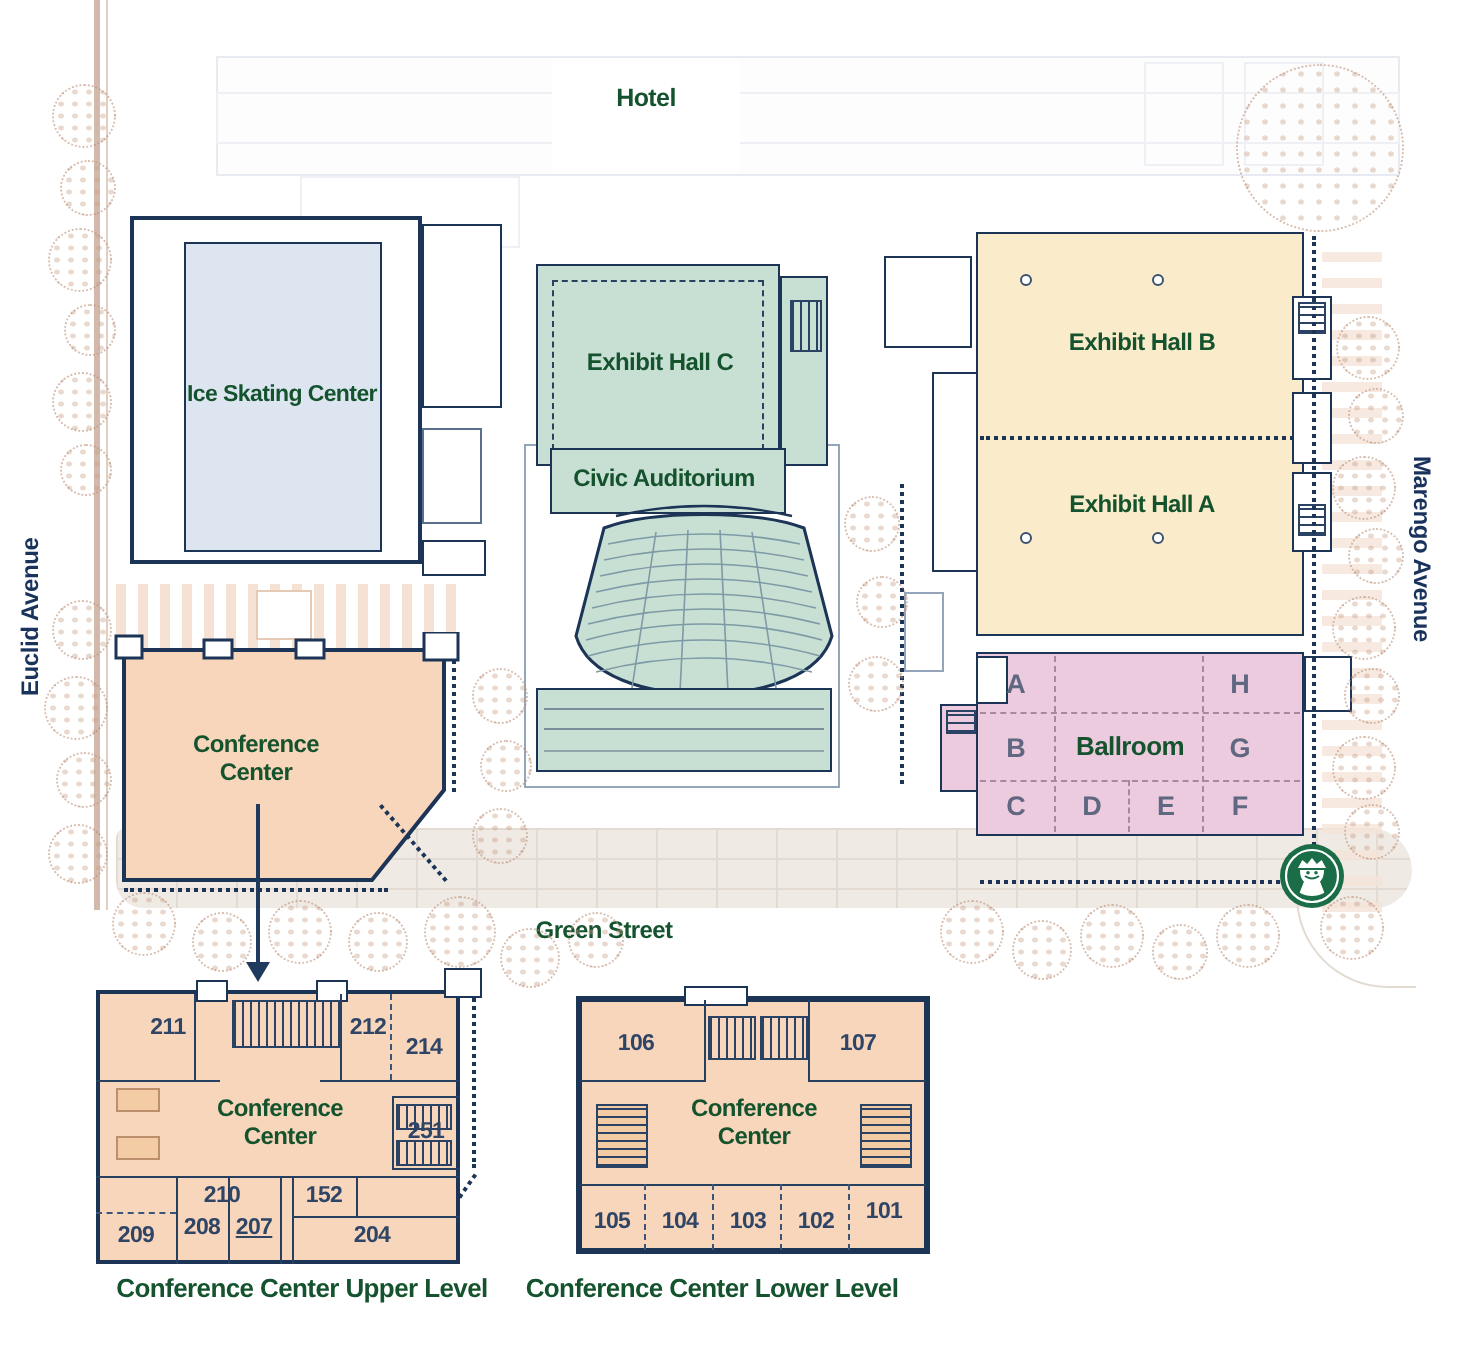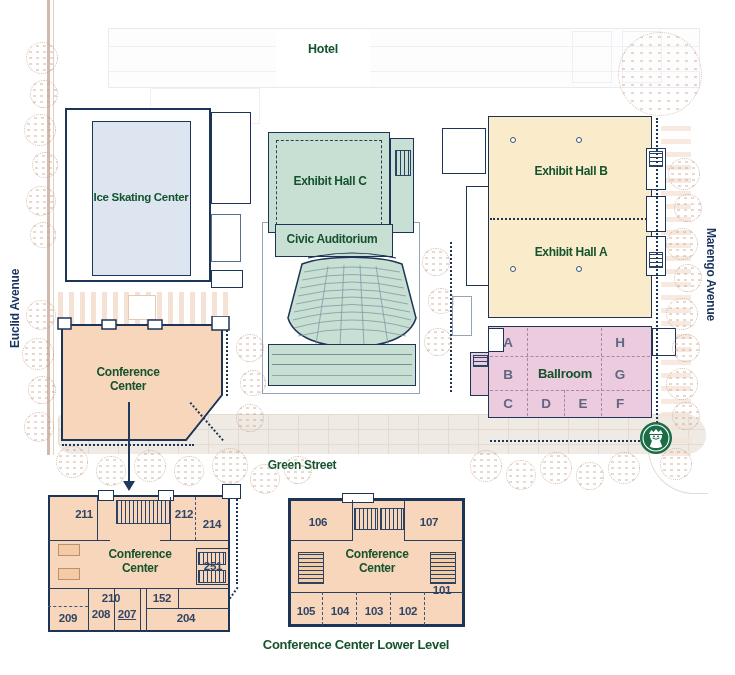--- a/index.html
+++ b/index.html
@@ -261,20 +261,21 @@
   <div class="num" style="left:184px;top:514px;">212</div>
   <div class="num" style="left:212px;top:524px;">214</div>
   <div class="num" style="left:213px;top:566px;">251</div>
   <div class="num" style="left:67px;top:598px;margin-left:44px;">210</div>
   <div class="num" style="left:68px;top:618px;">209</div>
   <div class="num" style="left:101px;top:614px;">208</div>
   <div class="num" style="left:127px;top:614px;text-decoration:underline;">207</div>
   <div class="num" style="left:162px;top:598px;">152</div>
   <div class="num" style="left:186px;top:618px;">204</div>
   <div class="lbl bldlbl wrap" style="left:140px;top:562px;width:88px;">Conference Center</div>
+  <div class="lbl caption" style="left:151px;top:645px;">Conference Center Upper Level</div>
 
   <div class="bld" style="left:288px;top:498px;width:177px;height:129px;border-width:3px;background:#f8d6bb;"></div>
   <div class="doorbox" style="left:342px;top:493px;width:30px;height:8px;"></div>
   <div class="hatch" style="left:354px;top:508px;width:22px;height:20px;background-color:#f8d6bb;"></div>
   <div class="hatch" style="left:380px;top:508px;width:22px;height:20px;background-color:#f8d6bb;"></div>
 
   <div class="wall" style="left:352px;top:500px;width:1px;height:40px;"></div>
   <div class="wall" style="left:404px;top:500px;width:1px;height:40px;"></div>
   <div class="wall" style="left:290px;top:540px;width:63px;height:1px;"></div>
   <div class="wall" style="left:404px;top:540px;width:59px;height:1px;"></div>
@@ -285,17 +286,17 @@
   <div class="ndashv" style="left:424px;top:592px;height:33px;"></div>
   <div class="hatchh" style="left:298px;top:552px;width:24px;height:30px;background-color:#f3cba4;"></div>
   <div class="hatchh" style="left:430px;top:552px;width:24px;height:30px;background-color:#f3cba4;"></div>
 
   <div class="num" style="left:318px;top:522px;">106</div>
   <div class="num" style="left:429px;top:522px;">107</div>
   <div class="num" style="left:306px;top:611px;">105</div>
   <div class="num" style="left:340px;top:611px;">104</div>
   <div class="num" style="left:374px;top:611px;">103</div>
   <div class="num" style="left:408px;top:611px;">102</div>
-  <div class="num" style="left:442px;top:590px;">101</div>
+  <div class="num" style="left:442px;top:606px;">101</div>
   <div class="lbl bldlbl wrap" style="left:377px;top:562px;width:88px;">Conference Center</div>
   <div class="lbl caption" style="left:356px;top:645px;">Conference Center Lower Level</div>
 
 </div>
 
 </body></html>

